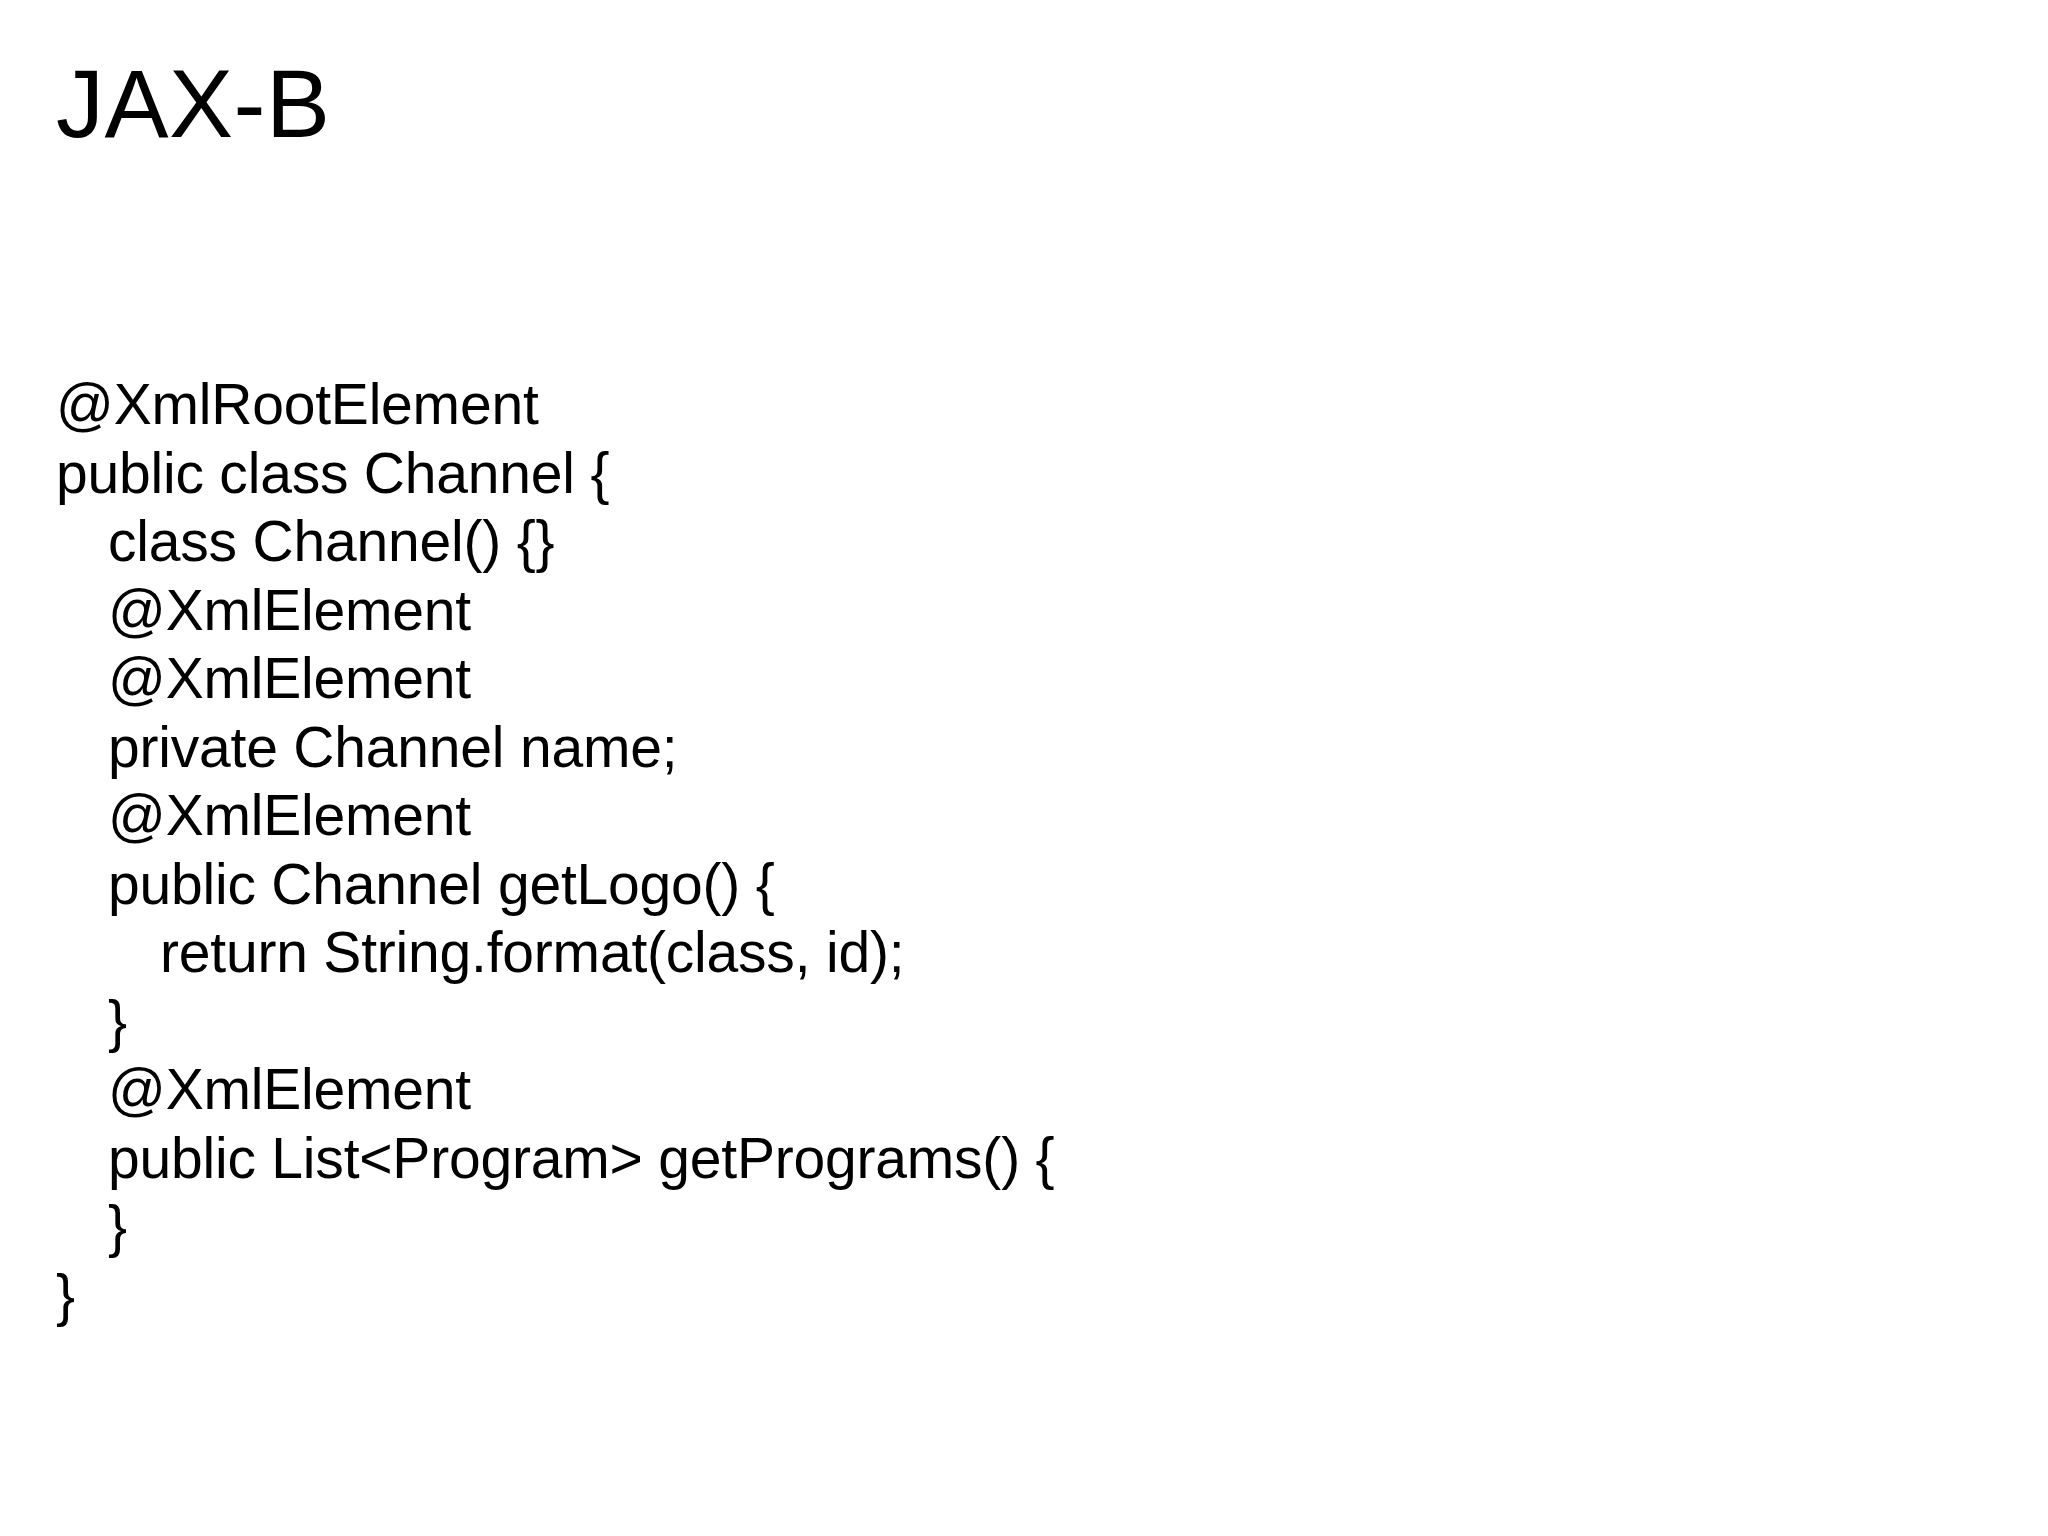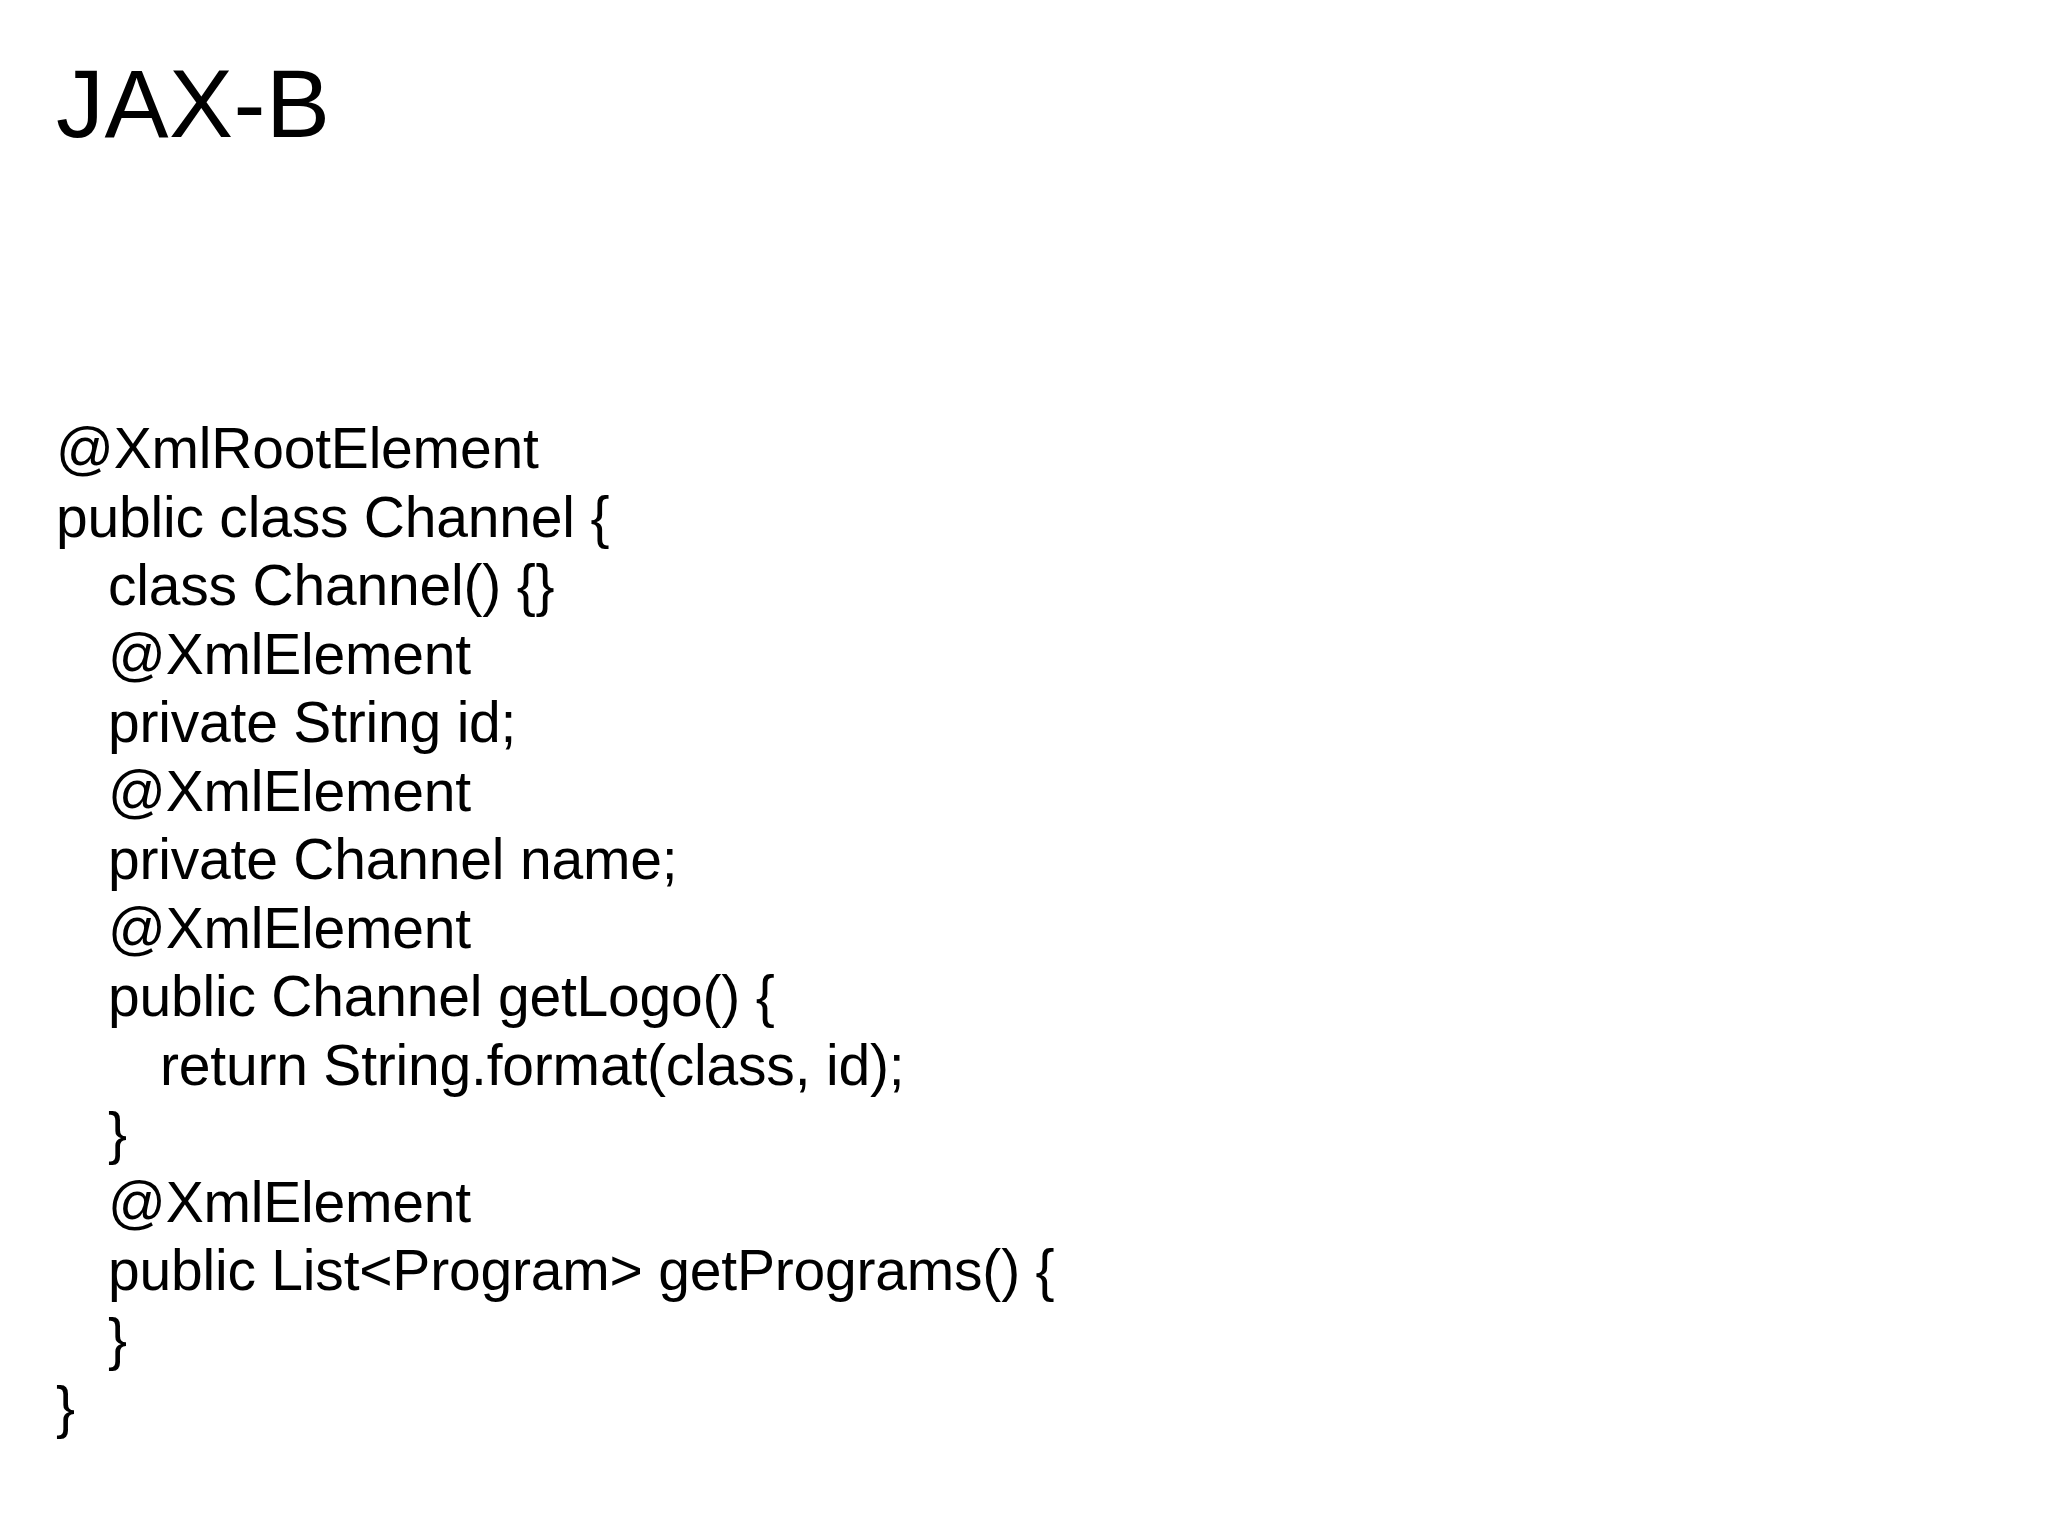--- a/index.html
+++ b/index.html
@@ -32,21 +32,20 @@
     font-weight: 400;
     letter-spacing: 0.5px;
     color: #000000;
     white-space: pre;
   }
   .code-block {
     position: absolute;
     left: 56px;
     top: 370px;
     width: 1900px;
-    margin-top: 44px;
   }
   .code-line {
     font-size: 57px;
     line-height: 68.5px;
     font-weight: 400;
     color: #000000;
     white-space: pre;
     letter-spacing: -0.2px;
   }
   .indent-0 { padding-left: 0px; }
@@ -58,21 +57,20 @@
 
 <div class="slide">
 
   <div class="slide-title">JAX-B</div>
 
   <div class="code-block">
       <div class="code-line indent-0">@XmlRootElement</div>
       <div class="code-line indent-0">public class Channel {</div>
       <div class="code-line indent-1">class Channel() {}</div>
       <div class="code-line indent-1">@XmlElement</div>
-      <div class="code-line indent-1">private String id;</div>
       <div class="code-line indent-1">@XmlElement</div>
       <div class="code-line indent-1">private Channel name;</div>
       <div class="code-line indent-1">@XmlElement</div>
       <div class="code-line indent-1">public Channel getLogo() {</div>
       <div class="code-line indent-2">return String.format(class, id);</div>
       <div class="code-line indent-1">}</div>
       <div class="code-line indent-1">@XmlElement</div>
       <div class="code-line indent-1">public List&lt;Program&gt; getPrograms() {</div>
       <div class="code-line indent-1">}</div>
       <div class="code-line indent-0">}</div>

